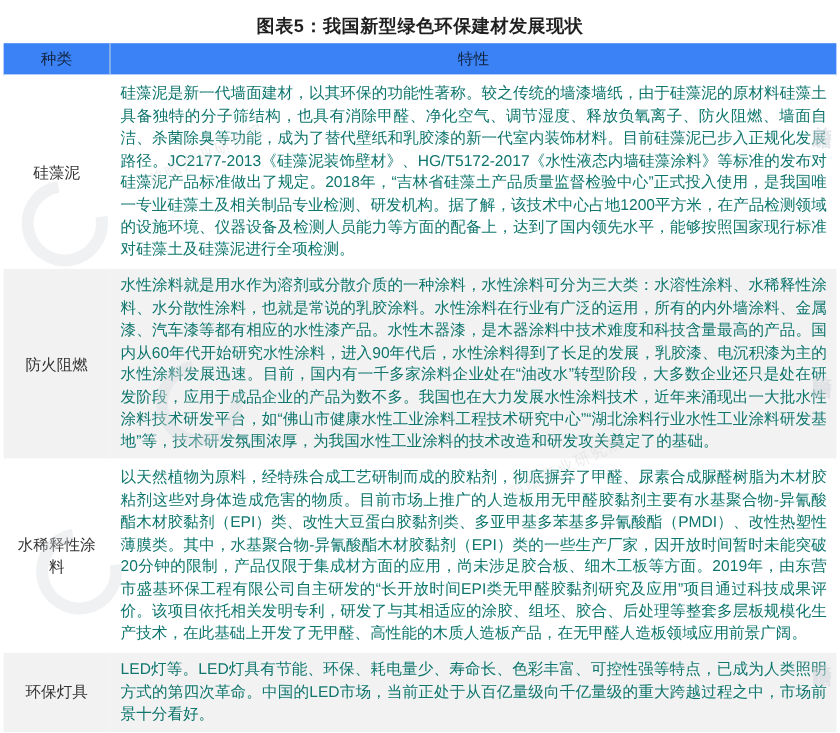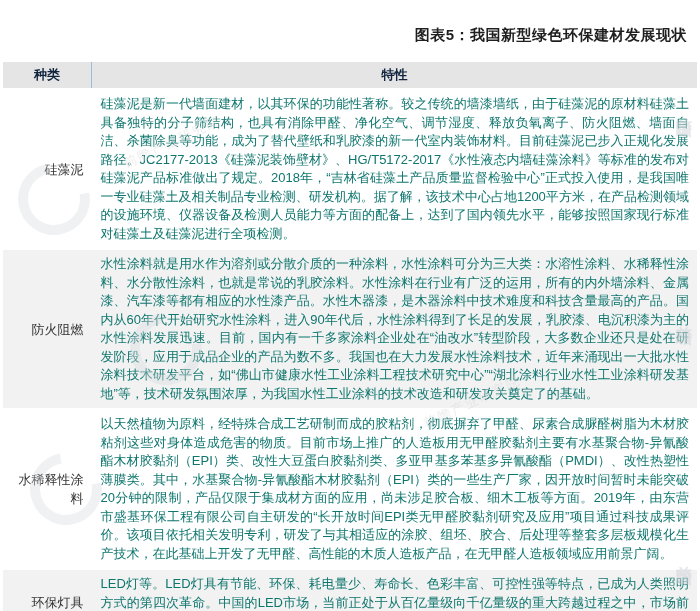--- a/index.html
+++ b/index.html
@@ -11,60 +11,60 @@
     overflow: hidden;
     font-family: "Liberation Sans", "DejaVu Sans", sans-serif;
   }
   .page {
     position: relative;
     width: 700px;
     height: 611px;
     background: #ffffff;
   }
   .title {
-    margin: 13px;
+    margin: 0;
     padding: 13px 0 4px 0;
-    text-align: right;
+    text-align: center;
     font-size: 15px;
     font-weight: bold;
     color: #1f1f1f;
     letter-spacing: 0.5px;
   }
   table.materials {
     width: 694px;
     margin: 0 3px;
     border-collapse: collapse;
     table-layout: fixed;
   }
   th {
-    background: #e5e5e5;
+    background: #3b82f6;
     color: #11233d;
     font-size: 13px;
-    font-weight: bold;
+    font-weight: normal;
     height: 26px;
     padding: 0;
     text-align: center;
   }
   th.col-type {
     width: 88px;
     border-right: 1px solid #9cbede;
   }
   tbody tr:nth-child(even) td {
     background: #f2f2f2;
   }
   tbody tr td {
     border-top: 2px solid #ffffff;
   }
   td.type {
     width: 88px;
     padding: 2px 8px;
     font-size: 13px;
     color: #333333;
     vertical-align: middle;
-    text-align: right;
+    text-align: center;
     line-height: 19px;
   }
   td.desc {
     padding: 5px 8px 5px 9px;
     font-size: 13px;
     color: #0f766e;
     line-height: 18.5px;
     text-align: justify;
     vertical-align: middle;
     margin-top: 24px;

